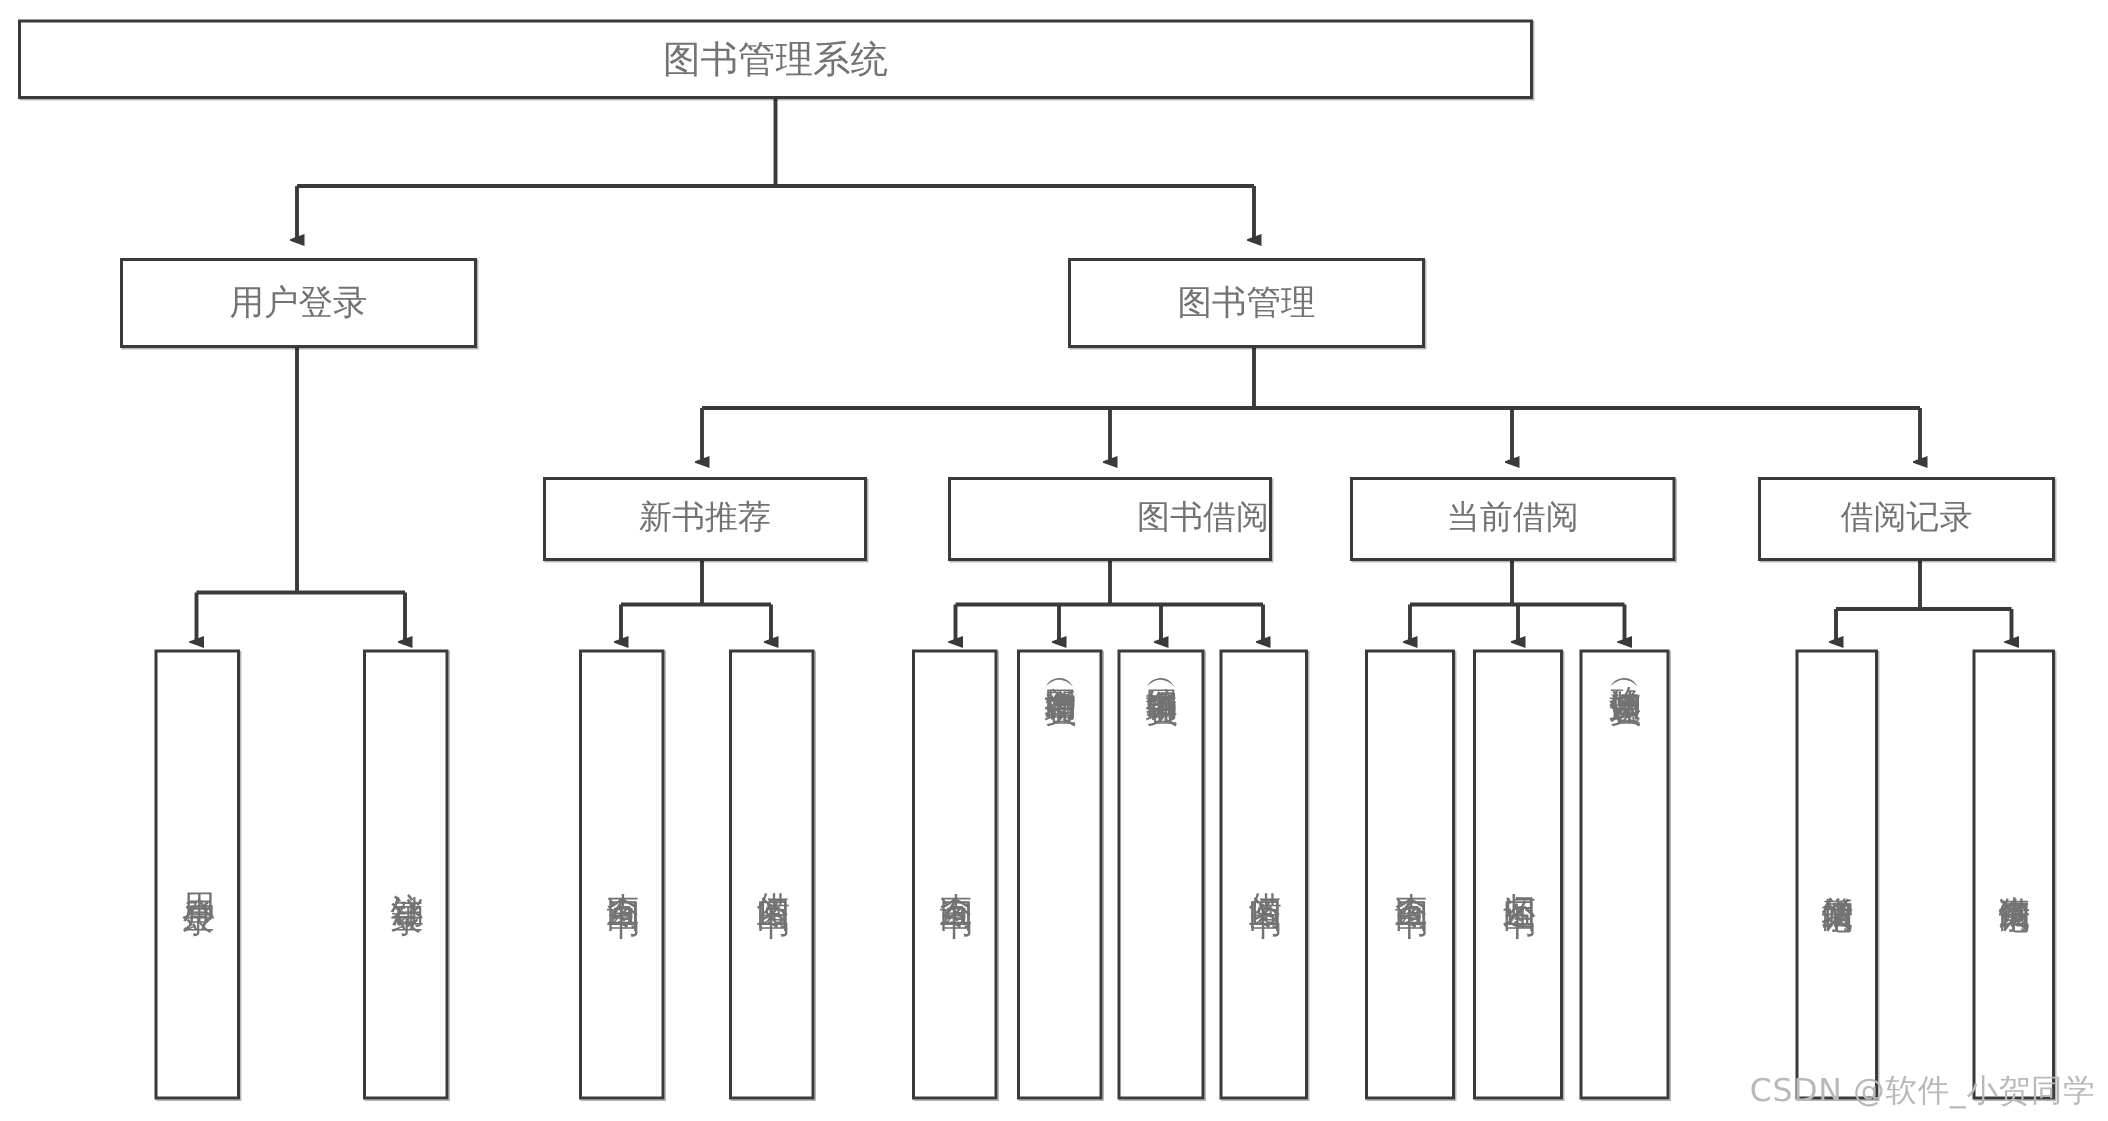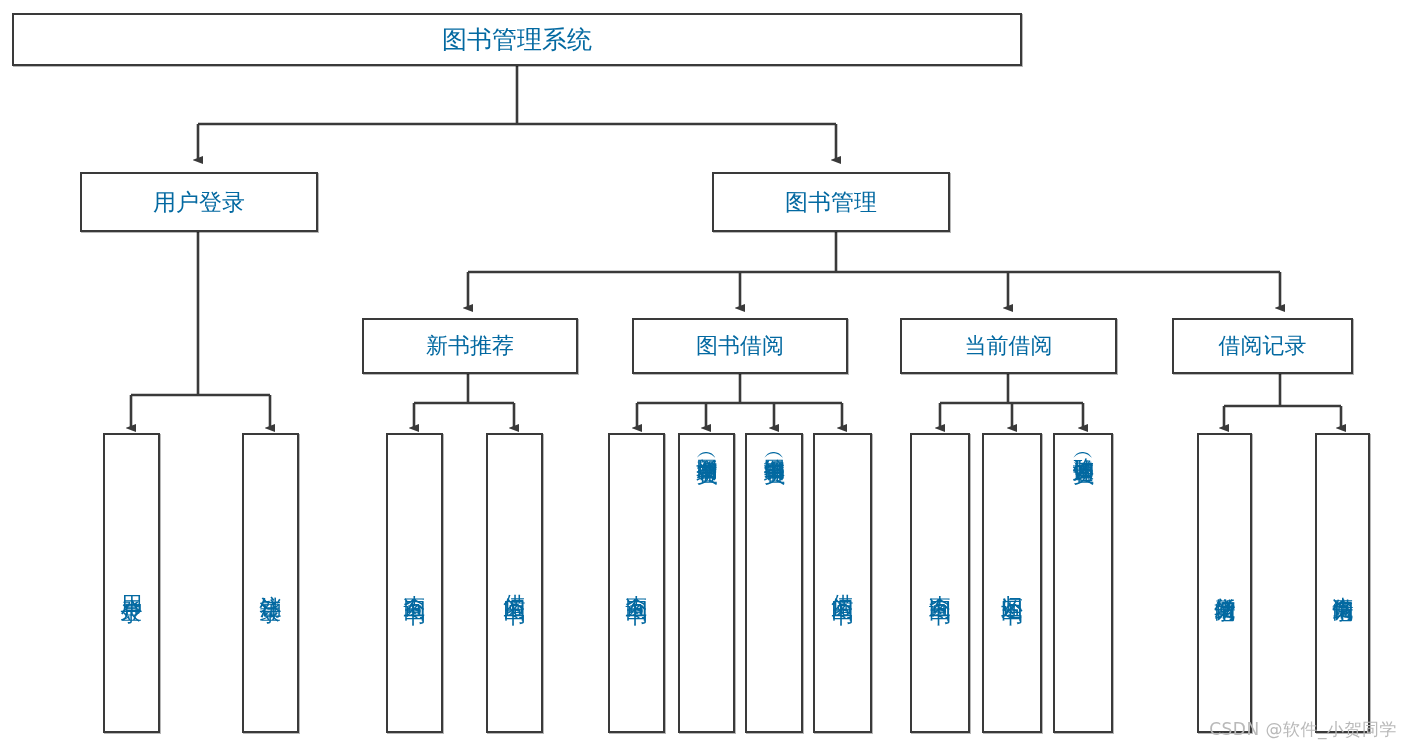--- a/index.html
+++ b/index.html
@@ -32,21 +32,21 @@
     display: flex;
     align-items: center;
     justify-content: center;
     color: #4a4a4a;
     box-shadow: 1px 1px 0 rgba(0,0,0,0.28);
   }
   .node .label {
     display: block;
     text-align: center;
     line-height: 1.16;
-    color: #0369a1;
+    color: #737373;
     white-space: nowrap;
   }
   .node.root .label {
     font-size: 25px;
   }
   .node.lvl1 .label {
     font-size: 23px;
   }
   .node.lvl2 .label {
     font-size: 22px;
@@ -69,21 +69,21 @@
   .node.leaf.align-top {
     align-items: flex-start;
   }
   .node.leaf.align-top .label {
     margin-top: 6px;
   }
   #watermark {
     position: absolute;
     right: 8px;
     bottom: 6px;
-    font-size: 17px;
+    font-size: 21px;
     color: #b9b9b9;
     letter-spacing: 0.5px;
     user-select: none;
   }
 </style>
 </head>
 <body>
 
 <div id="diagram-root">
 
@@ -144,27 +144,27 @@
   <div class="node lvl1" style="left:80px; top:172px; width:238px; height:60px;">
     <span class="label">用户登录</span>
   </div>
   <div class="node lvl2" style="left:362px; top:318px; width:216px; height:56px;">
     <span class="label">新书推荐</span>
   </div>
 
   <div class="node lvl1" style="left:712px; top:172px; width:238px; height:60px;">
     <span class="label">图书管理</span>
   </div>
-  <div class="node lvl2" style="left:632px; top:318px; width:216px; height:56px;">
+  <div class="node lvl2" style="left:632px; top:318px; width:216px; height:56px;justify-content:flex-end;">
     <span class="label">图书借阅</span>
   </div>
   <div class="node lvl2" style="left:900px; top:318px; width:217px; height:56px;align-items:center;">
     <span class="label">当前借阅</span>
   </div>
-  <div class="node lvl2" style="left:1172px; top:318px; width:181px; height:56px;">
+  <div class="node lvl2" style="left:1172px; top:318px; width:198px; height:56px;">
     <span class="label">借阅记录</span>
   </div>
 
   <div class="node leaf" style="left:103px; top:433px; width:57px; height:300px;">
     <span class="label">用户登录</span>
   </div>
   <div class="node leaf" style="left:242px; top:433px; width:57px; height:300px;">
     <span class="label">注销登录</span>
   </div>
 

